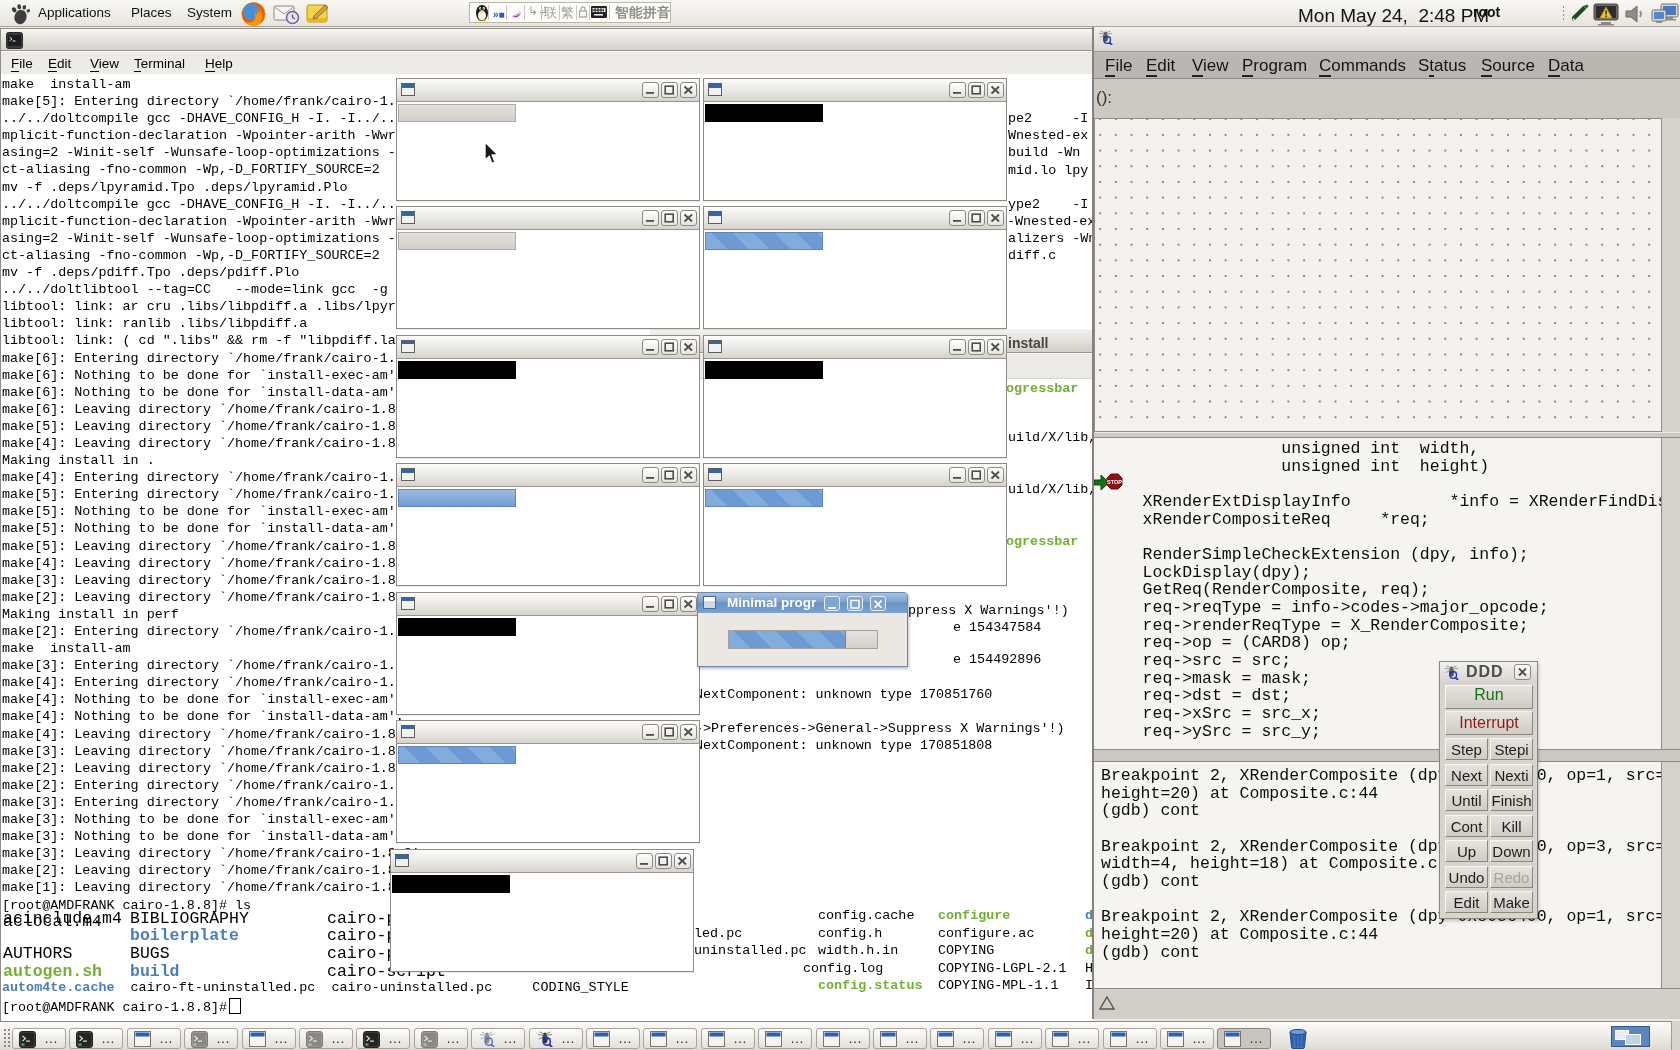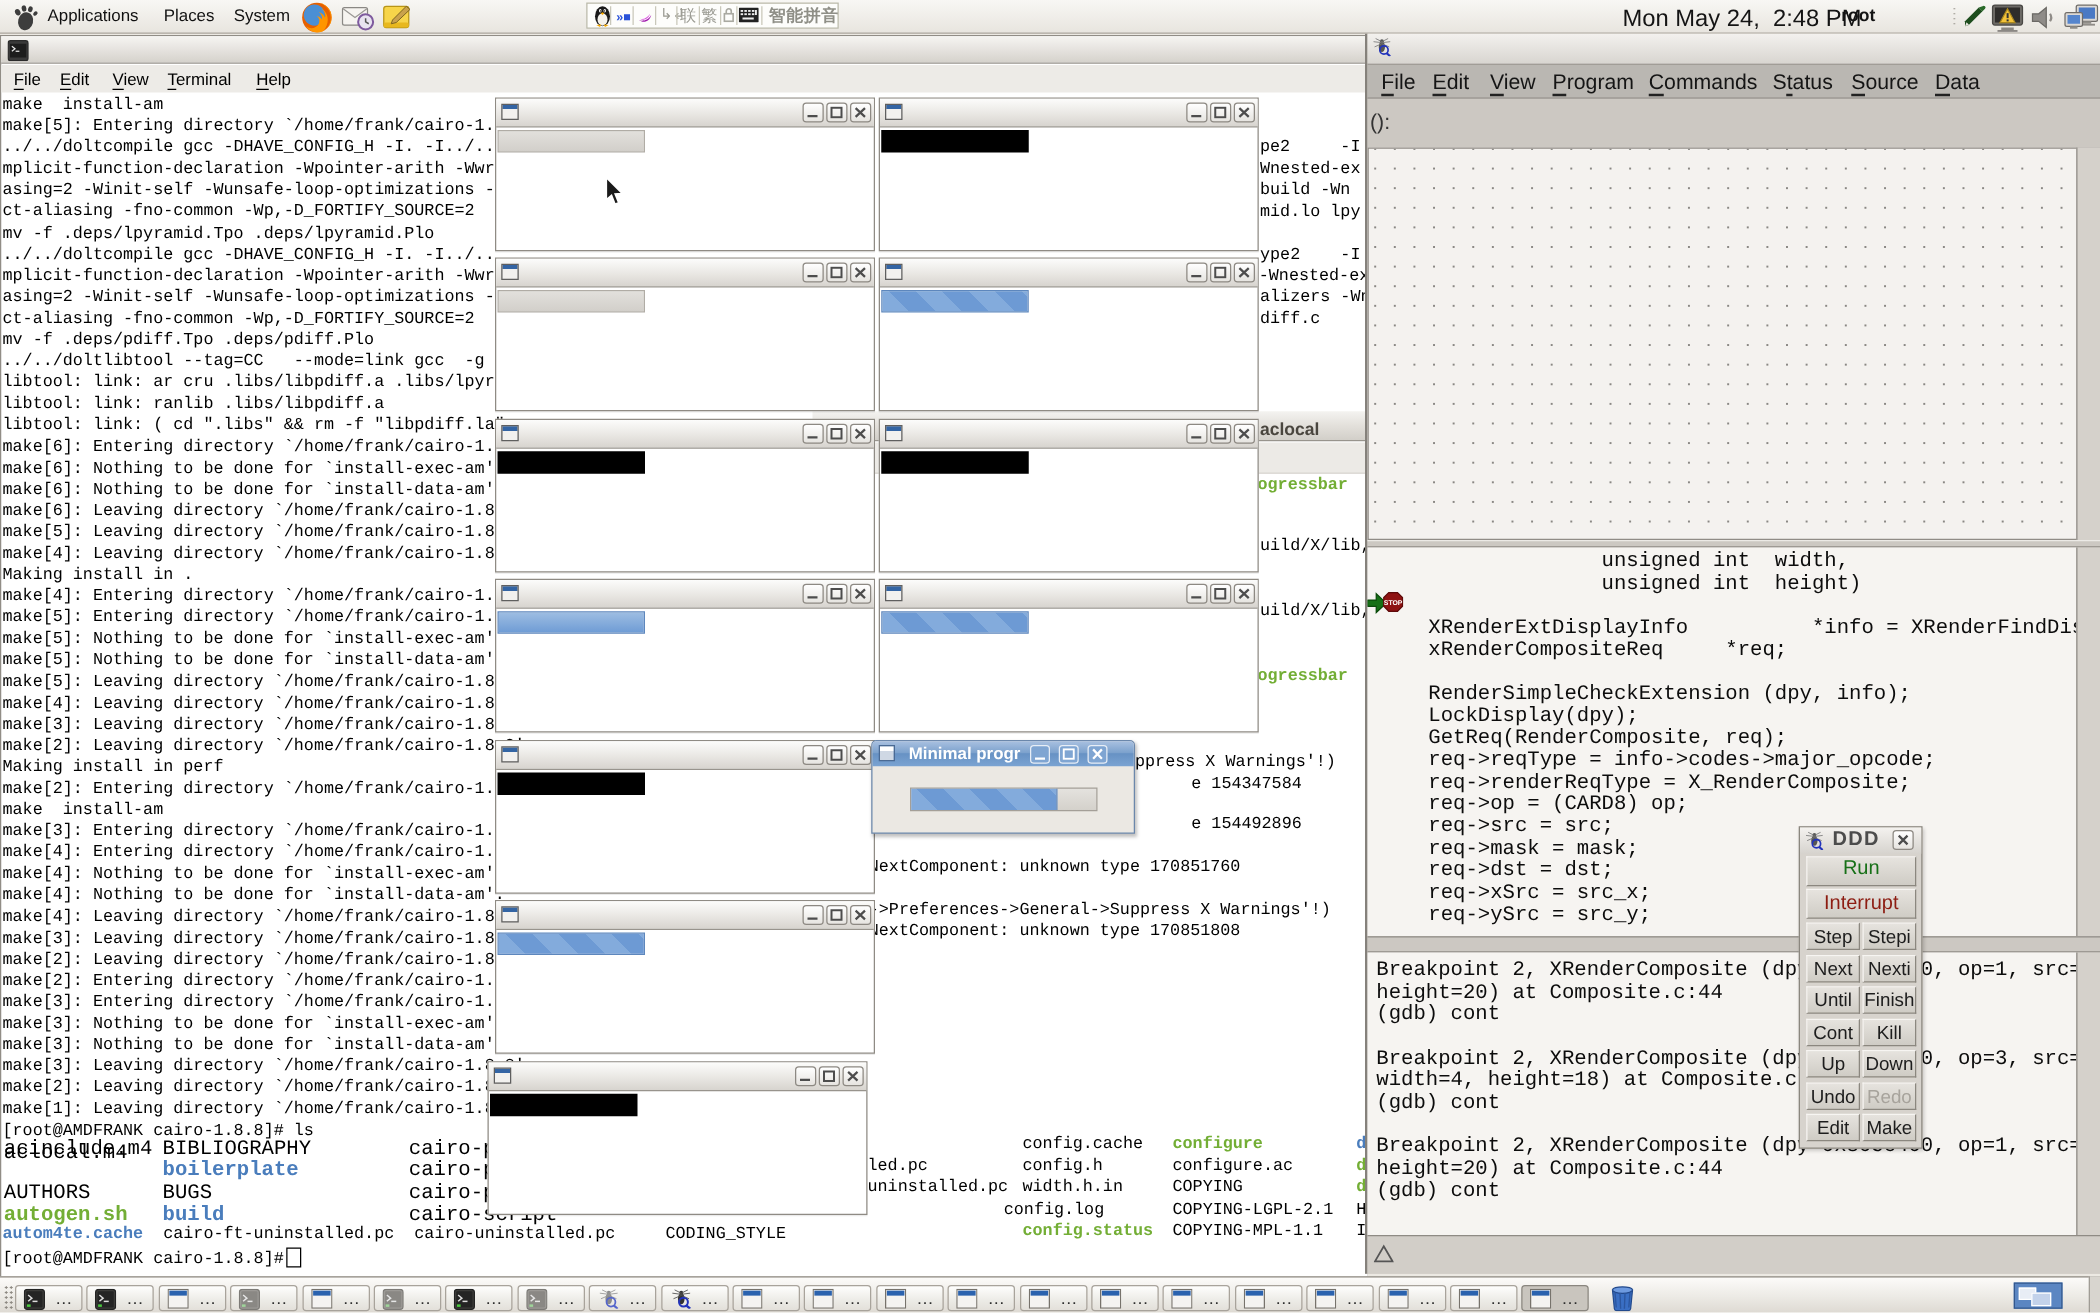--- a/index.html
+++ b/index.html
@@ -228,21 +228,21 @@
 <pre class="abs mono t16" style="left:3px;top:944px"><span>AUTHORS</span></pre>
 <pre class="abs mono t16" style="left:130px;top:944px"><span>BUGS</span></pre>
 <pre class="abs mono t16" style="left:327px;top:944px"><span>cairo-perf-graph</span></pre>
 <pre class="abs mono t16" style="left:3px;top:962px"><span class="grn">autogen.sh</span></pre>
 <pre class="abs mono t16" style="left:130px;top:962px"><span class="blu">build</span></pre>
 <pre class="abs mono t16" style="left:327px;top:962px"><span>cairo-script</span></pre>
 <pre class="abs term" style="left:2px;top:979px"><span class="blu">autom4te.cache</span>  cairo-ft-uninstalled.pc  cairo-uninstalled.pc     CODING_STYLE</pre>
 
 <div class="abs" style="left:650px;top:329px;width:444px;height:692px;background:#fff">
  <div class="abs" style="left:0;top:0;width:442px;height:24px;background:linear-gradient(#f4f3f0,#e3e0db 50%,#d2cfc9);border-bottom:1px solid #98948d"></div>
- <div class="abs" style="left:358px;top:6px;font-size:14px;font-weight:bold;color:#4a463f">aclocal</div>
+ <div class="abs" style="left:358px;top:6px;font-size:14px;font-weight:bold;color:#4a463f">install</div>
  <div class="abs" style="left:0;top:25px;width:442px;height:25px;background:#eceae6;border-bottom:1px solid #d8d5d0"></div>
 </div>
 <pre class="abs term" style="left:1006px;top:380px"><span class="grn">ogressbar</span></pre>
 <pre class="abs term" style="left:1008px;top:429px">uild/X/lib,</pre>
 <pre class="abs term" style="left:1008px;top:481px">uild/X/lib,</pre>
 <pre class="abs term" style="left:1006px;top:533px"><span class="grn">ogressbar</span></pre>
 <pre class="abs term" style="left:908px;top:602px">ppress X Warnings'!)</pre>
 <pre class="abs term" style="left:953px;top:619px">e 154347584</pre>
 <pre class="abs term" style="left:953px;top:651px">e 154492896</pre>
 <pre class="abs term" style="left:695px;top:686px">NextComponent: unknown type 170851760</pre>

